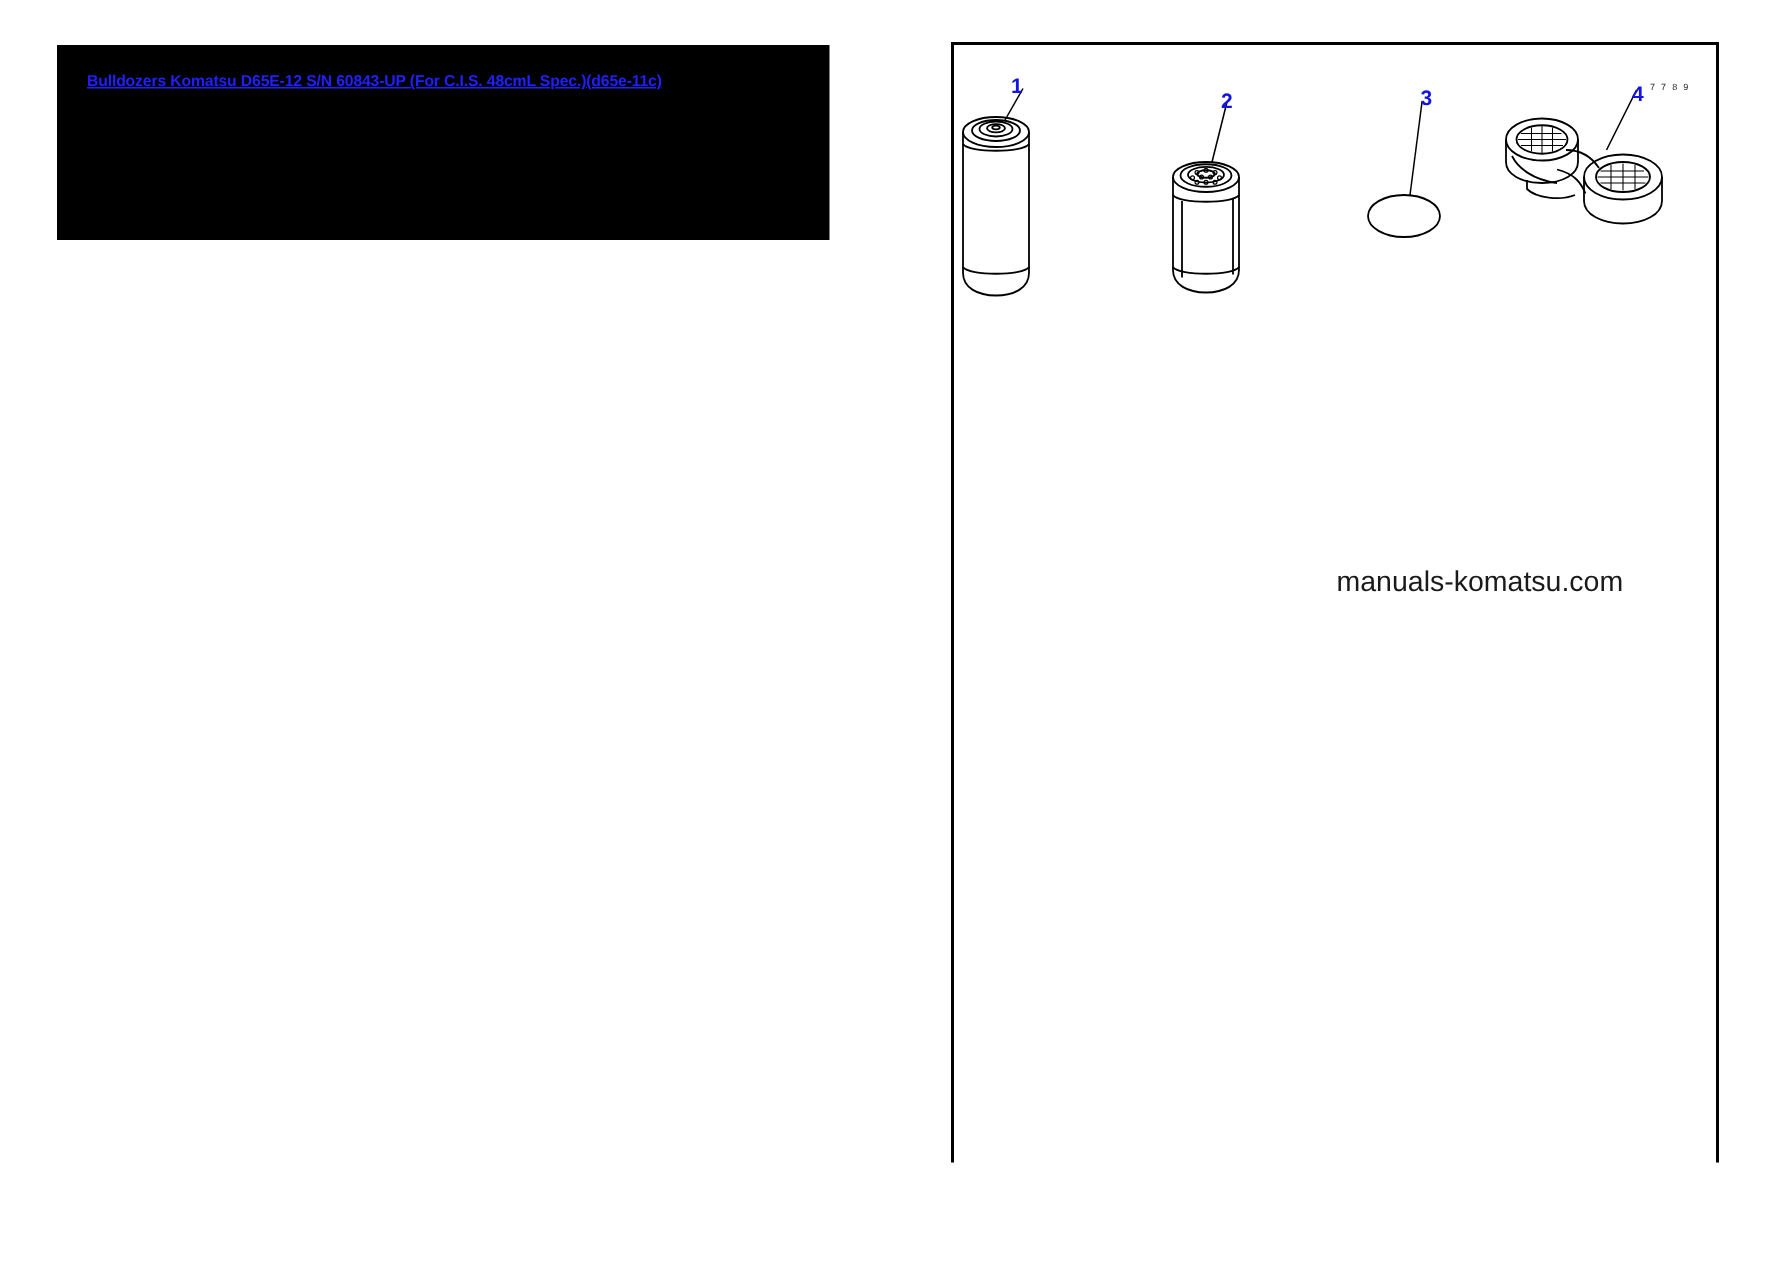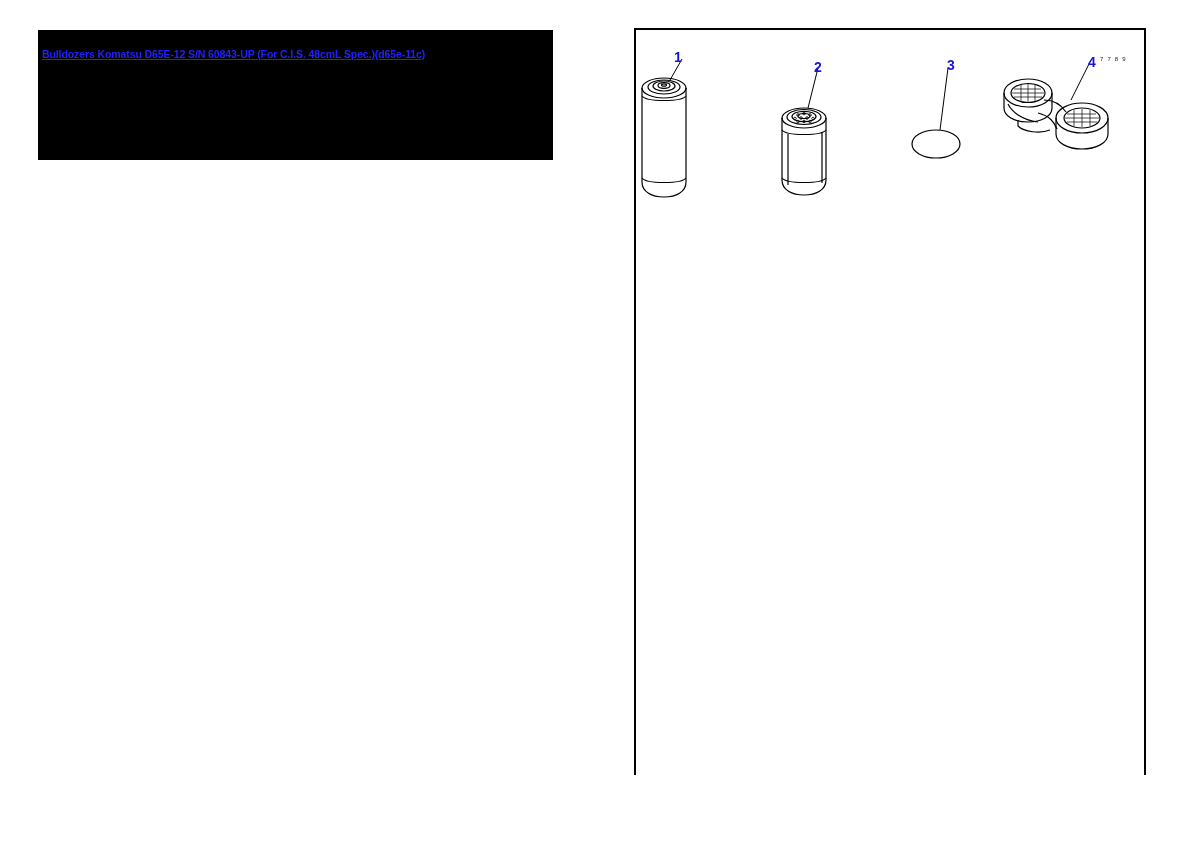--- a/index.html
+++ b/index.html
@@ -19,21 +19,21 @@
   #left-banner {
     position: absolute;
     left: 38px;
     top: 30px;
     width: 515px;
     height: 130px;
     background: #000000;
   }
   #banner-title-link {
     position: absolute;
-    left: 4px;
+    left: 20px;
     top: 18px;
     font-size: 10.5px;
     font-weight: bold;
     color: #2020ff;
     text-decoration: underline;
     white-space: nowrap;
     letter-spacing: -0.1px;
     cursor: pointer;
   }
 
@@ -183,13 +183,14 @@
     </g>
   </svg>
 
   <div id="tiny-text">7 7 8 9</div>
 
   <div class="callout-num" style="left:38px; top:19px;">1</div>
   <div class="callout-num" style="left:178px; top:29px;">2</div>
   <div class="callout-num" style="left:311px; top:27px;">3</div>
   <div class="callout-num" style="left:452px; top:24px;">4</div>
 
+  <div id="watermark">manuals-komatsu.com</div>
 </div>
 
 </body></html>

